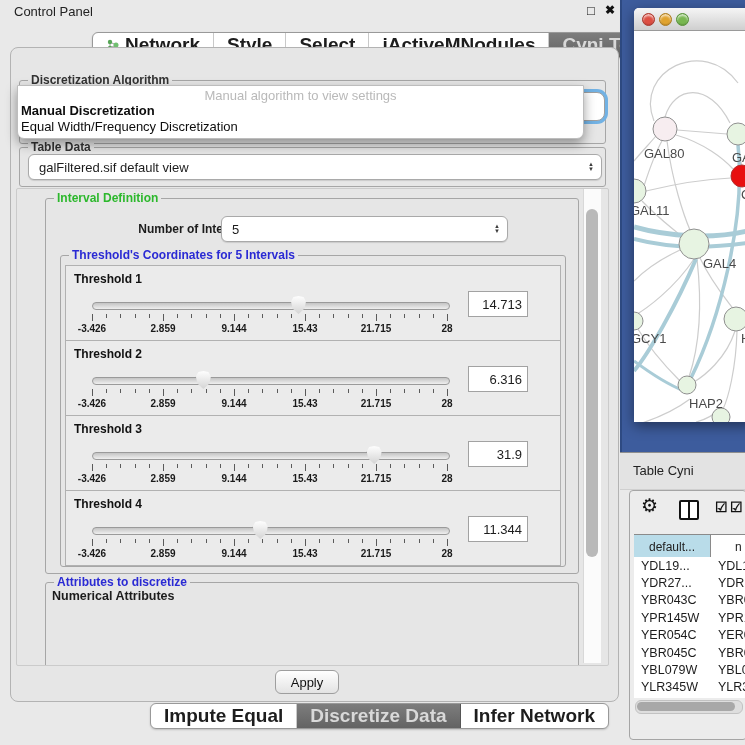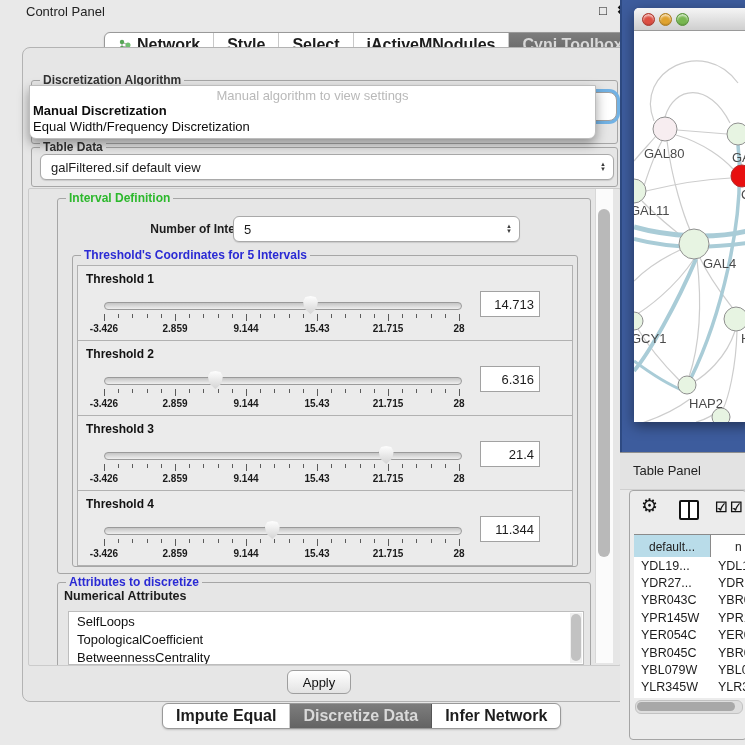--- a/index.html
+++ b/index.html
@@ -1,29 +1,29 @@
 <!DOCTYPE html>
 <html><head>
 <meta charset="utf-8">
 <style>
   html,body{margin:0;padding:0}
   body{width:745px;height:745px;overflow:hidden;background:#e9e9e9;
        font-family:"Liberation Sans",sans-serif;color:#1c1c1c;}
   #screen{position:relative;width:745px;height:745px;overflow:hidden}
 
   
-  #control-panel{position:absolute;left:16px;top:0;width:620px;height:602px;background:#e9e9e9}
+  #control-panel{position:absolute;left:4px;top:0;width:620px;height:602px;background:#e9e9e9}
   #cp-titlebar{position:absolute;left:0;top:0;width:620px;height:24px}
   #cp-title{position:absolute;left:10px;top:4px;font-size:13px;color:#222}
   #cp-float{position:absolute;left:583px;top:3px;font-size:13px;color:#111}
   #cp-close{position:absolute;left:601px;top:3px;font-size:12px;color:#111;font-weight:bold}
 
   .seg{position:absolute;display:flex;height:24px;background:#fff;border:1px solid #999;
        border-radius:6px;overflow:hidden;box-shadow:0 1px 2px rgba(0,0,0,.18)}
-  .sg{display:flex;align-items:center;justify-content:center;gap:5px;font-size:16px;font-weight:bold;
+  .sg{display:flex;align-items:center;justify-content:center;gap:5px;font-size:19px;font-weight:bold;
       color:#1d1d1d;border-right:1px solid #c9c9c9;padding:0 13px;white-space:nowrap}
   .sg:last-child{border-right:none}
   .sg.active{background:linear-gradient(#7d7d7d,#636363);color:#d9d9d9;border-right-color:#555}
 
   #main-panel{position:absolute;left:6px;top:47px;width:607px;height:653px;background:#e6e6e6;
               border:1px solid #b3b3b3;border-radius:8px}
 
   .group{position:absolute;border:1px solid #a6a6a6;border-radius:3px}
   .gtitle{position:absolute;top:-8px;left:8px;background:#e6e6e6;padding:0 3px;
           font-size:12px;font-weight:bold;color:#333;white-space:nowrap}
@@ -314,21 +314,21 @@
                     <div class="tick" style="left: 326.6px;"></div>
                     <div class="tick" style="left: 340.8px;"></div>
                     <div class="tick major" style="left: 355px;"></div>
                   </div>
                   <div class="ticklabel" style="left: 26px;">-3.426</div>
                   <div class="ticklabel" style="left: 97px;">2.859</div>
                   <div class="ticklabel" style="left: 168px;">9.144</div>
                   <div class="ticklabel" style="left: 239px;">15.43</div>
                   <div class="ticklabel" style="left: 310px;">21.715</div>
                   <div class="ticklabel" style="left: 381px;">28</div>
-                  <div class="valbox">21.4</div>
+                  <div class="valbox">31.9</div>
                 </div>
                 <div class="tpanel">
                   <div class="tlabel">Threshold 4</div>
                   <div class="track">
                     <div class="thumb" style="left: 159.8px;"></div>
                   </div>
                   <div class="ticks">
                     <div class="tick major" style="left: 0px;"></div>
                     <div class="tick" style="left: 14.2px;"></div>
                     <div class="tick" style="left: 28.4px;"></div>
@@ -364,30 +364,20 @@
                   <div class="ticklabel" style="left: 381px;">28</div>
                   <div class="valbox">11.344</div>
                 </div>
               </div>
           </div>
         </div>
 
         <div class="group" style="left:28px;top:393px;width:532px;height:90px">
           <span class="gtitle blue">Attributes to discretize</span>
           <div style="position:absolute;left:6px;top:6px;font-size:12.5px;font-weight:bold">Numerical Attributes</div>
-          <div id="attr-listbox">
-            <div id="attr-items">
-                <div class="attr-item">SelfLoops</div>
-                <div class="attr-item">TopologicalCoefficient</div>
-                <div class="attr-item">BetweennessCentrality</div>
-              </div>
-            <div id="attr-scroll">
-              <div id="attr-thumb"></div>
-            </div>
-          </div>
         </div>
 
         <div id="v-scrollbar">
           <div id="v-thumb"></div>
         </div>
       </div>
 
       <button id="apply-btn" style="left:264px;top:622px;position:absolute">Apply</button>
     </div>
 
@@ -459,21 +449,21 @@
             <text x="-4" y="184" fill="#4a4a4a" font-size="13" font-family="&quot;Liberation Sans&quot;, sans-serif">GAL11</text>
             <text x="69" y="237" fill="#4a4a4a" font-size="13" font-family="&quot;Liberation Sans&quot;, sans-serif">GAL4</text>
             <text x="-3" y="312" fill="#4a4a4a" font-size="13" font-family="&quot;Liberation Sans&quot;, sans-serif">GCY1</text>
             <text x="107" y="312" fill="#4a4a4a" font-size="13" font-family="&quot;Liberation Sans&quot;, sans-serif">H</text>
             <text x="55" y="377" fill="#4a4a4a" font-size="13" font-family="&quot;Liberation Sans&quot;, sans-serif">HAP2</text>
           </svg>
       </div>
     </div>
 
     <div id="tp-header">
-      <span id="tp-title">Table Panel</span>
+      <span id="tp-title">Table Cyni</span>
     </div>
 
     <div id="table-window">
       <span id="tw-gear">⚙</span>
       <span id="tw-split"></span>
       <span class="tw-check" style="left:85px">☑</span>
       <span class="tw-check" style="left:100px">☑</span>
 
       <div id="tbl-head">
         <div class="hcell" id="hcell-0">default...</div>

